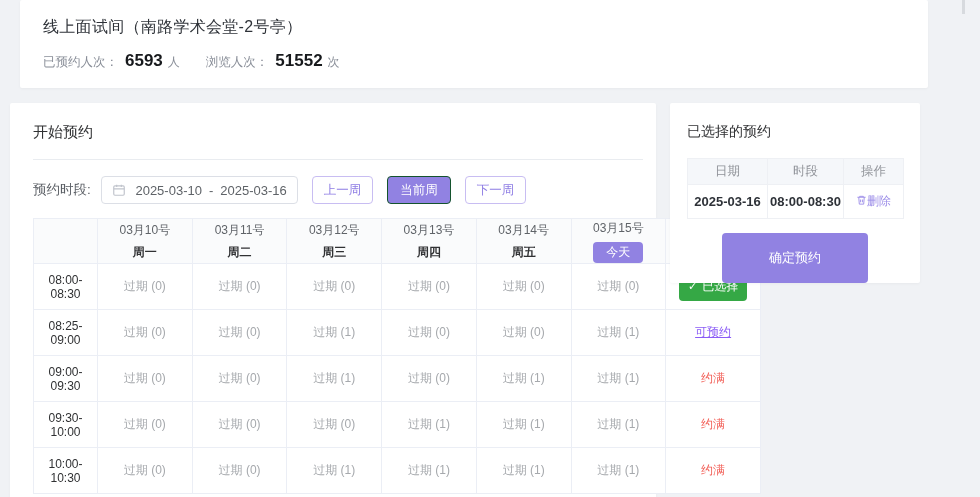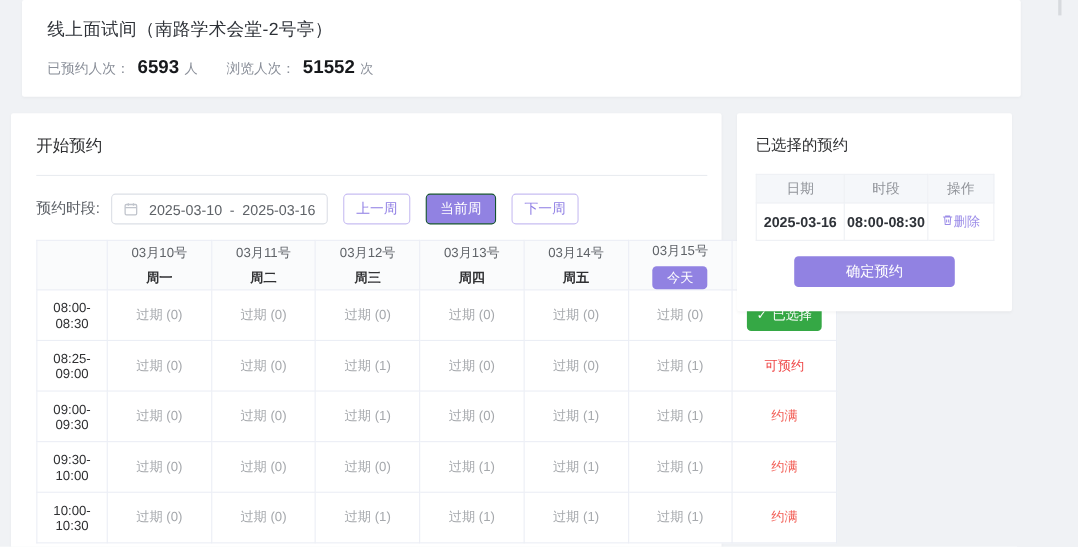--- a/index.html
+++ b/index.html
@@ -70,21 +70,21 @@
   .col-time { width:64px; }
   .th-date { font-size:12px; color:#5f6368; }
   .th-day  { font-size:12px; color:#303133; font-weight:700; margin-top:5px; }
   .today-badge {
     display:inline-block; background:#9182e2; color:#fff;
     font-size:12px; font-weight:400; padding:2px 13px; border-radius:4px;
   }
   .week-table tbody td { height:46px; font-size:12px; background:#fff; }
   .td-time { color:#303133; }
   .c-expired   { color:#a6a9ad; }
-  .c-available { color:#ef4444; cursor:pointer; }
+  .c-available { color:#8b5cf6; cursor:pointer;text-decoration:underline; }
   .c-full      { color:#f25d55; }
   .sel-btn {
     display:inline-flex; align-items:center; gap:5px;
     background:#35a845; color:#fff; border:none; border-radius:4px;
     font-size:12px; padding:6px 9px; cursor:pointer;
     font-family:"Liberation Sans", sans-serif;
   }
   .sel-btn .check { font-size:11px; }
   
   .selected-card { left:670px; top:103px; width:250px; height:180px; }
@@ -95,21 +95,21 @@
     height:26px; background:#f5f7fa; color:#909399;
     font-size:12.5px; font-weight:400;
   }
   .sel-col-date { width:80px; } .sel-col-time { width:76px; } .sel-col-op { width:60px; }
   .sel-table td { height:34px; font-size:13px; font-weight:700; color:#2e3238; background:#fff; }
   .del-link {
     display:inline-flex; align-items:center; gap:0;
     color:#9b8ce8; font-size:12px; font-weight:400; cursor:pointer;
   }
   .confirm-btn {
-    display:block; margin:14px auto 0; width:146px; height:28px;
+    display:block; margin:14px auto 0; width:146px; height:50px;
     background:#9182e2; color:#fff; border:none; border-radius:4px;
     font-size:13px; cursor:pointer; font-family:"Liberation Sans", sans-serif;
   }
   
   .scroll-thumb { position:absolute; right:15px; top:0; width:3px; height:14px; background:#d7dade; }
 </style>
 </head>
 <body>
 
 <div class="card top-card">

